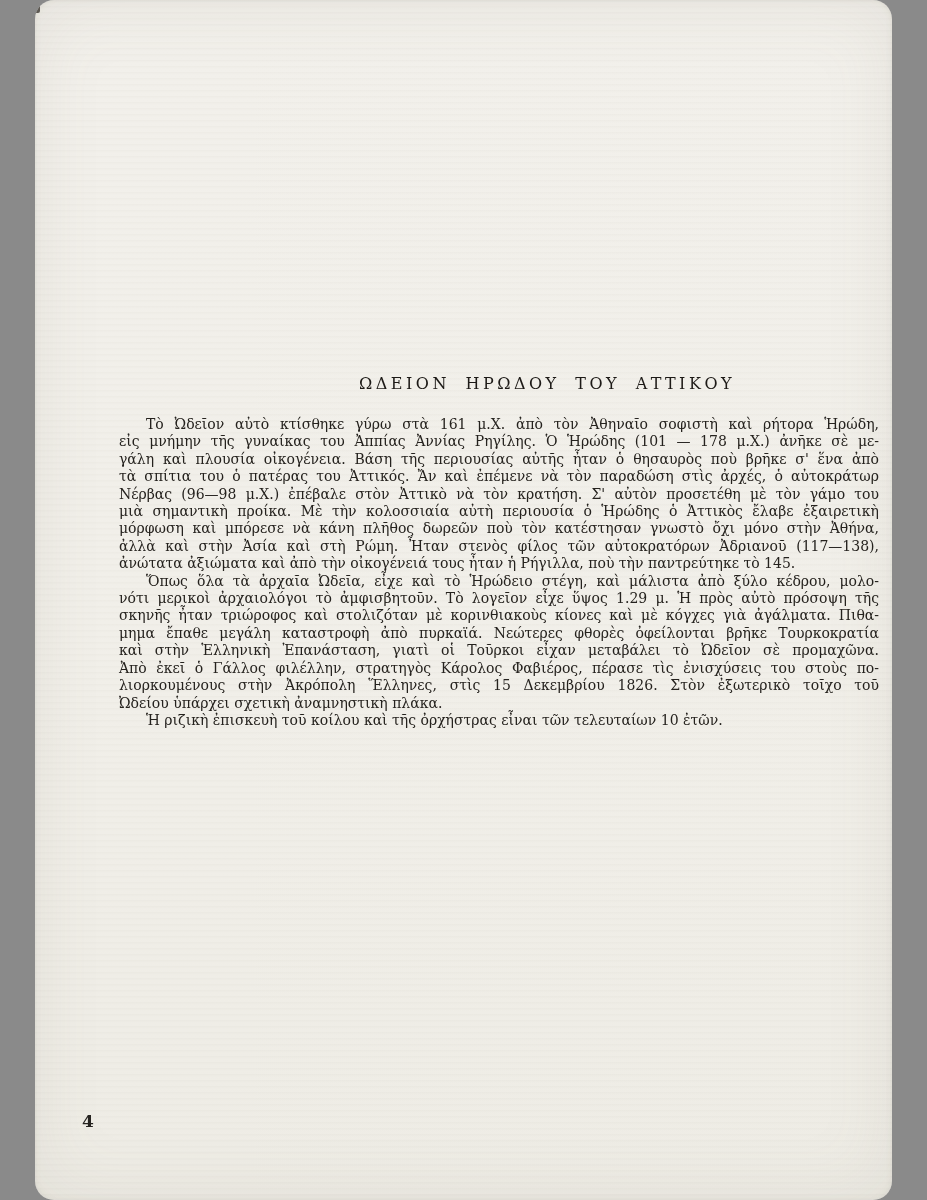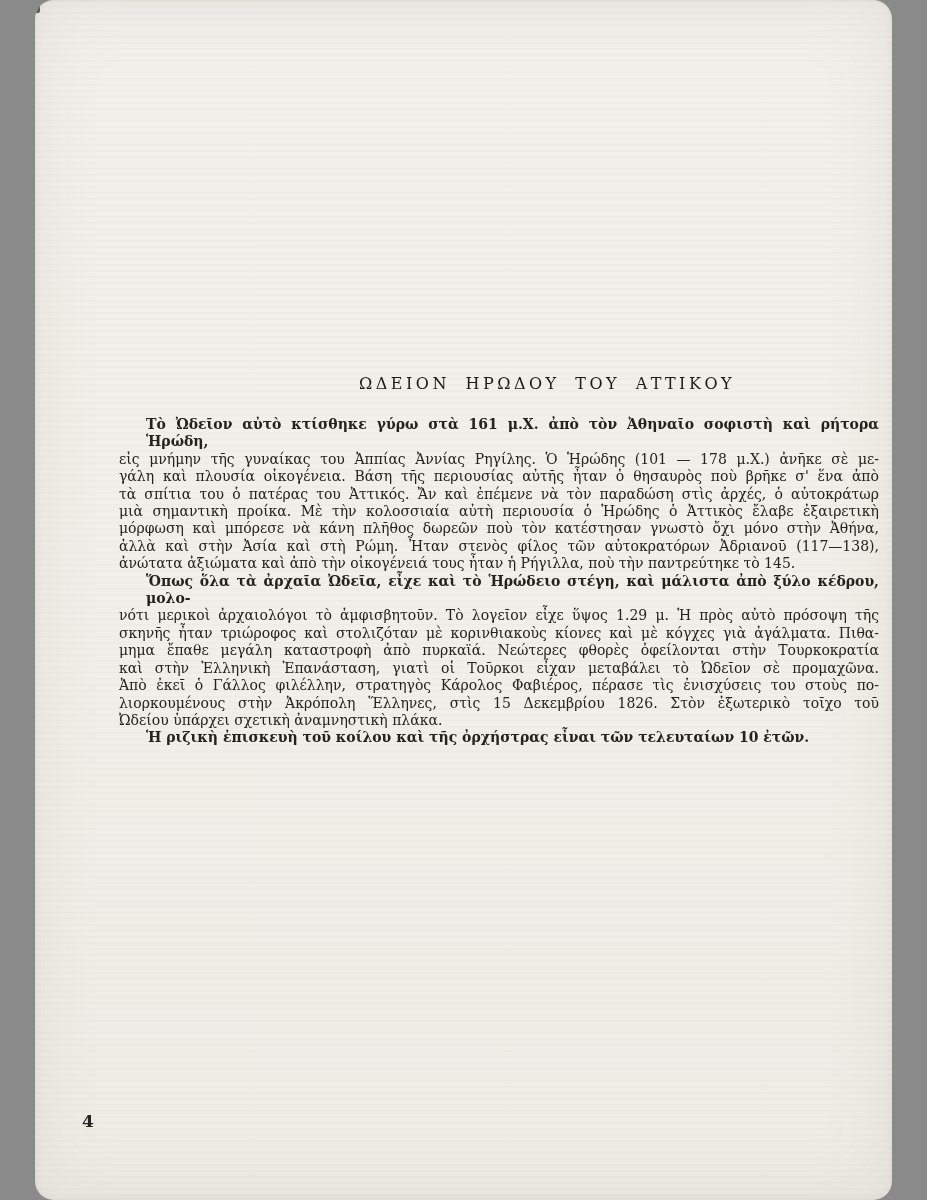--- a/index.html
+++ b/index.html
@@ -68,21 +68,20 @@
     line-height: 17.4px;
     color: #25221e;
   }
   .line {
     text-align: justify;
     text-align-last: justify;
     white-space: normal;
   }
   .line.indent {
     padding-left: 27px;
-    font-weight: bold;
   }
   .line.last {
     text-align: right;
     text-align-last: left;
   }
   .page-number {
     position: absolute;
     left: 47px;
     top: 1111px;
     font-size: 17px;
@@ -100,30 +99,31 @@
   <div class="title-row">
     <span class="title">ΩΔΕΙΟΝ ΗΡΩΔΟΥ ΤΟΥ ΑΤΤΙΚΟΥ</span>
   </div>
 
   <div class="body-text">
     <div class="para">
       <div class="line indent">Τὸ Ὠδεῖον αὐτὸ κτίσθηκε γύρω στὰ 161 μ.Χ. ἀπὸ τὸν Ἀθηναῖο σοφιστὴ καὶ ρήτορα Ἡρώδη,</div>
       <div class="line">εἰς μνήμην τῆς γυναίκας του Ἀππίας Ἀννίας Ρηγίλης. Ὁ Ἡρώδης (101 — 178 μ.Χ.) ἀνῆκε σὲ με-</div>
       <div class="line">γάλη καὶ πλουσία οἰκογένεια. Βάση τῆς περιουσίας αὐτῆς ἦταν ὁ θησαυρὸς ποὺ βρῆκε σ' ἕνα ἀπὸ</div>
       <div class="line">τὰ σπίτια του ὁ πατέρας του Ἀττικός. Ἄν καὶ ἐπέμενε νὰ τὸν παραδώση στὶς ἀρχές, ὁ αὐτοκράτωρ</div>
+      <div class="line">Νέρβας (96—98 μ.Χ.) ἐπέβαλε στὸν Ἀττικὸ νὰ τὸν κρατήση. Σ' αὐτὸν προσετέθη μὲ τὸν γάμο του</div>
       <div class="line">μιὰ σημαντικὴ προίκα. Μὲ τὴν κολοσσιαία αὐτὴ περιουσία ὁ Ἡρώδης ὁ Ἀττικὸς ἔλαβε ἐξαιρετικὴ</div>
       <div class="line">μόρφωση καὶ μπόρεσε νὰ κάνη πλῆθος δωρεῶν ποὺ τὸν κατέστησαν γνωστὸ ὄχι μόνο στὴν Ἀθήνα,</div>
       <div class="line">ἀλλὰ καὶ στὴν Ἀσία καὶ στὴ Ρώμη. Ἦταν στενὸς φίλος τῶν αὐτοκρατόρων Ἀδριανοῦ (117—138),</div>
       <div class="line last">ἀνώτατα ἀξιώματα καὶ ἀπὸ τὴν οἰκογένειά τους ἦταν ἡ Ρήγιλλα, ποὺ τὴν παντρεύτηκε τὸ 145.</div>
     </div>
     <div class="para">
       <div class="line indent">Ὅπως ὅλα τὰ ἀρχαῖα Ὠδεῖα, εἶχε καὶ τὸ Ἡρώδειο στέγη, καὶ μάλιστα ἀπὸ ξύλο κέδρου, μολο-</div>
       <div class="line">νότι μερικοὶ ἀρχαιολόγοι τὸ ἀμφισβητοῦν. Τὸ λογεῖον εἶχε ὕψος 1.29 μ. Ἡ πρὸς αὐτὸ πρόσοψη τῆς</div>
       <div class="line">σκηνῆς ἦταν τριώροφος καὶ στολιζόταν μὲ κορινθιακοὺς κίονες καὶ μὲ κόγχες γιὰ ἀγάλματα. Πιθα-</div>
-      <div class="line">μημα ἔπαθε μεγάλη καταστροφὴ ἀπὸ πυρκαϊά. Νεώτερες φθορὲς ὀφείλονται στὴν Τουρκοκρατία</div>
+      <div class="line">μημα ἔπαθε μεγάλη καταστροφὴ ἀπὸ πυρκαϊά. Νεώτερες φθορὲς ὀφείλονται βρῆκε Τουρκοκρατία</div>
       <div class="line">καὶ στὴν Ἑλληνικὴ Ἐπανάσταση, γιατὶ οἱ Τοῦρκοι εἶχαν μεταβάλει τὸ Ὠδεῖον σὲ προμαχῶνα.</div>
       <div class="line">Ἀπὸ ἐκεῖ ὁ Γάλλος φιλέλλην, στρατηγὸς Κάρολος Φαβιέρος, πέρασε τὶς ἐνισχύσεις του στοὺς πο-</div>
       <div class="line">λιορκουμένους στὴν Ἀκρόπολη Ἕλληνες, στὶς 15 Δεκεμβρίου 1826. Στὸν ἐξωτερικὸ τοῖχο τοῦ</div>
       <div class="line last">Ὠδείου ὑπάρχει σχετικὴ ἀναμνηστικὴ πλάκα.</div>
     </div>
     <div class="para">
       <div class="line indent last">Ἡ ριζικὴ ἐπισκευὴ τοῦ κοίλου καὶ τῆς ὀρχήστρας εἶναι τῶν τελευταίων 10 ἐτῶν.</div>
     </div>
   </div>
 

